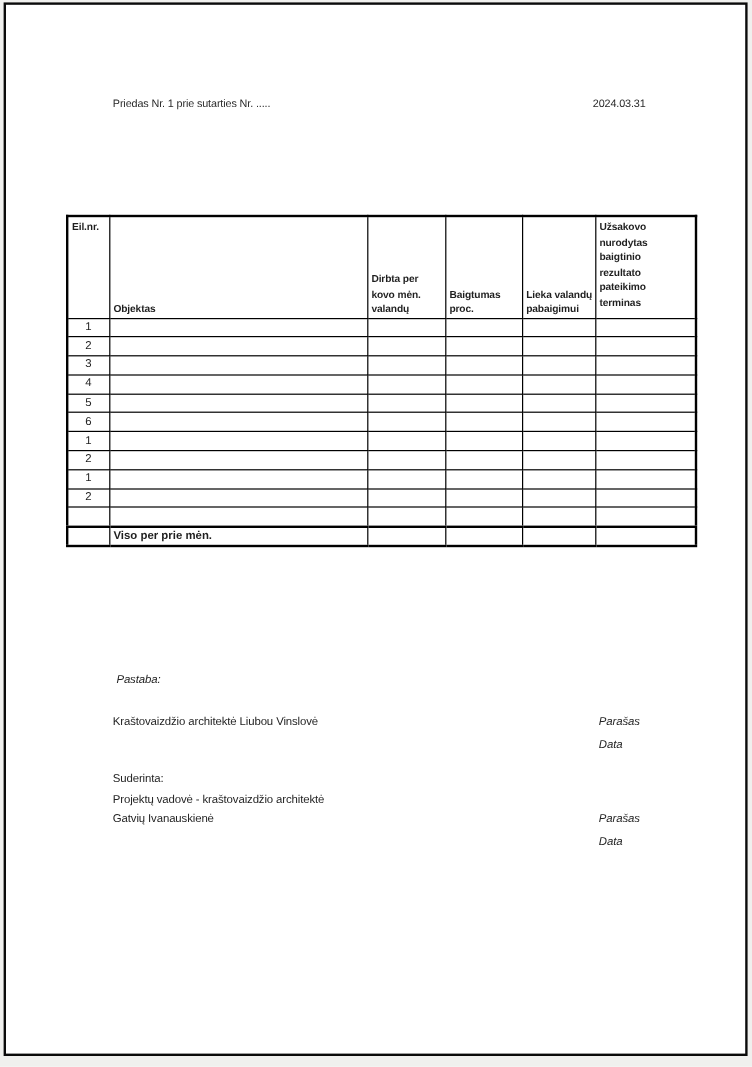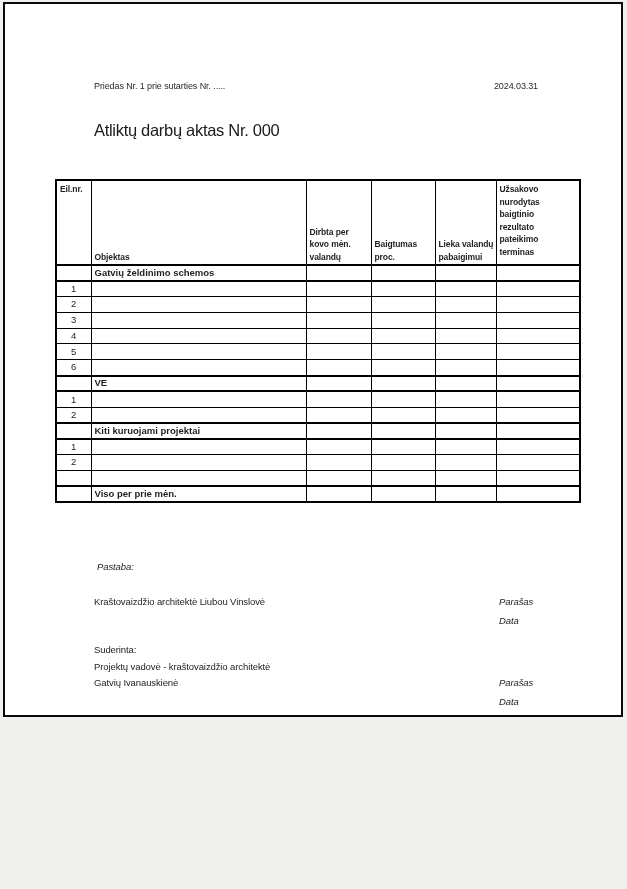--- a/index.html
+++ b/index.html
@@ -7,21 +7,21 @@
   body {
     background: #f0f0ee;
     font-family: "Liberation Sans", sans-serif;
     color: #1f1f1f;
     position: relative;
     overflow: hidden;
   }
   .page {
     position: absolute;
     left: 3px; top: 2px;
-    width: 620px; height: 715px;
+    width: 620px; height: 878px;
     background: #ffffff;
     border: 2px solid #0a0a0a;
   }
   .abs { position: absolute; white-space: nowrap; }
 
   
   .small-text { font-size: 9px; letter-spacing: -0.1px; color: #2a2a2a; }
   .doc-title {
     font-size: 16.5px;
     font-weight: 400;
@@ -76,21 +76,20 @@
   .italic { font-style: italic; }
 </style>
 </head>
 <body>
 
 <div class="page">
 
   <div class="abs small-text" style="left:89px; top:77px;">Priedas Nr. 1 prie sutarties Nr. .....</div>
   <div class="abs small-text" style="right:83px; top:77px;">2024.03.31</div>
 
-  <div class="abs doc-title" style="left:89px; top:117px;">Atliktų darbų aktas  Nr. 000</div>
 
   <table class="works">
     <colgroup>
       <col style="width:35px">
       <col style="width:215px">
       <col style="width:65px">
       <col style="width:64px">
       <col style="width:61px">
       <col style="width:84px">
     </colgroup>
@@ -107,28 +106,20 @@
 pabaigimui</th>
         <th class="va-top center prewrap">Užsakovo
 nurodytas
 baigtinio
 rezultato
 pateikimo
 terminas</th>
       </tr>
     </thead>
     <tbody>
-        <tr class="row-section">
-          <td class="nr-cell"></td>
-          <td>Gatvių želdinimo schemos</td>
-          <td></td>
-          <td></td>
-          <td></td>
-          <td></td>
-        </tr>
         <tr class="row-item">
           <td class="nr-cell">1</td>
           <td></td>
           <td></td>
           <td></td>
           <td></td>
           <td></td>
         </tr>
         <tr class="row-item">
           <td class="nr-cell">2</td>
@@ -163,47 +154,31 @@
           <td></td>
         </tr>
         <tr class="row-item">
           <td class="nr-cell">6</td>
           <td></td>
           <td></td>
           <td></td>
           <td></td>
           <td></td>
         </tr>
-        <tr class="row-section">
-          <td class="nr-cell"></td>
-          <td>VE</td>
-          <td></td>
-          <td></td>
-          <td></td>
-          <td></td>
-        </tr>
         <tr class="row-item">
           <td class="nr-cell">1</td>
           <td></td>
           <td></td>
           <td></td>
           <td></td>
           <td></td>
         </tr>
         <tr class="row-item">
           <td class="nr-cell">2</td>
           <td></td>
-          <td></td>
-          <td></td>
-          <td></td>
-          <td></td>
-        </tr>
-        <tr class="row-section">
-          <td class="nr-cell"></td>
-          <td>Kiti kuruojami projektai</td>
           <td></td>
           <td></td>
           <td></td>
           <td></td>
         </tr>
         <tr class="row-item">
           <td class="nr-cell">1</td>
           <td></td>
           <td></td>
           <td></td>

